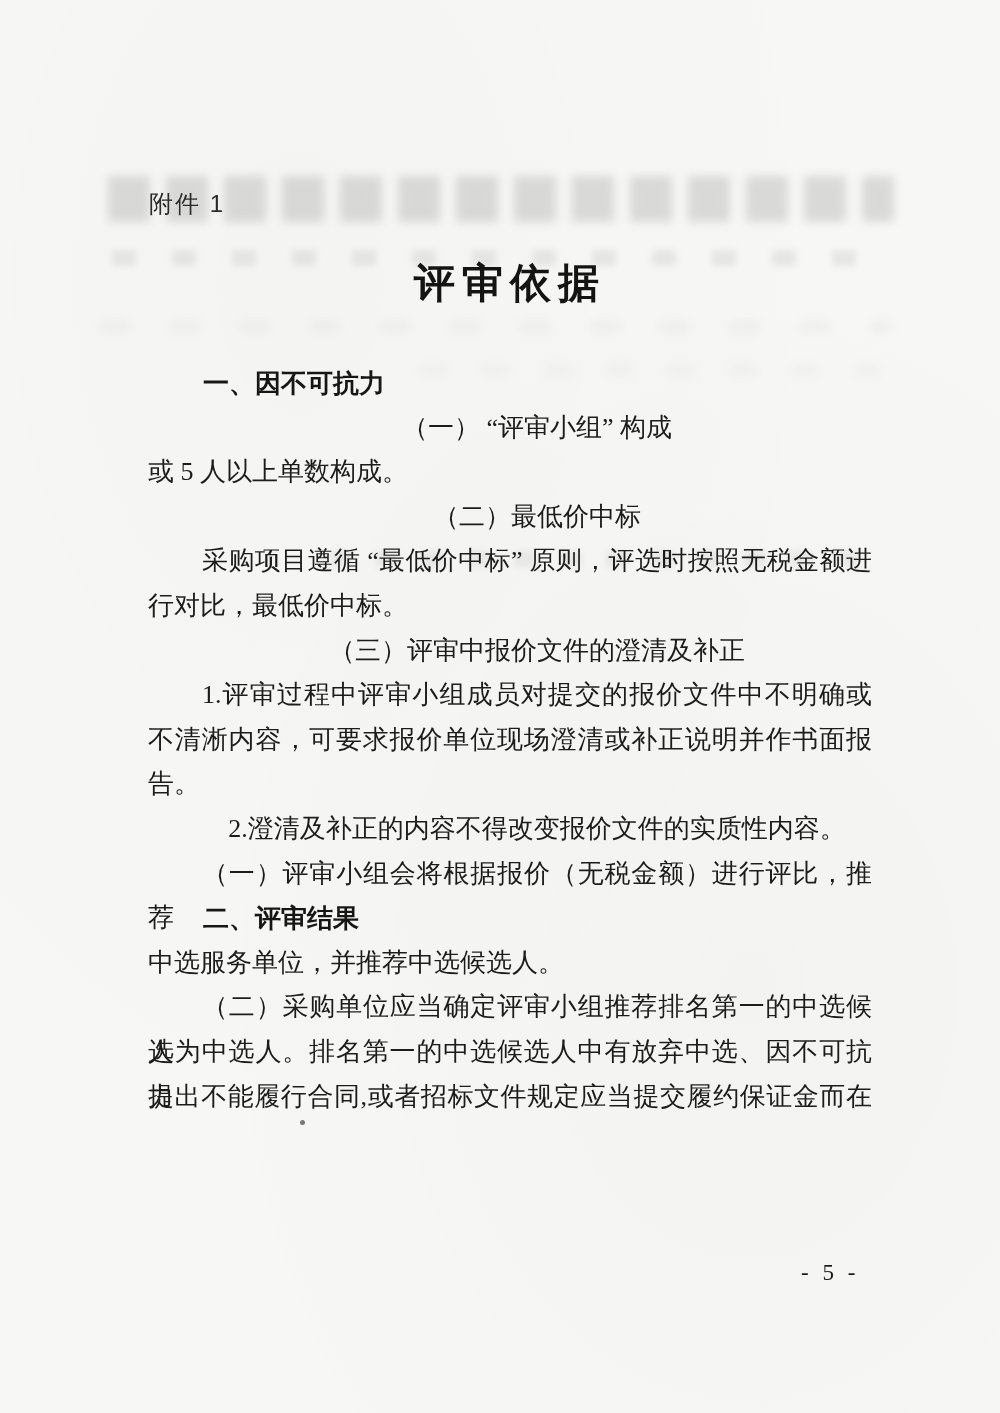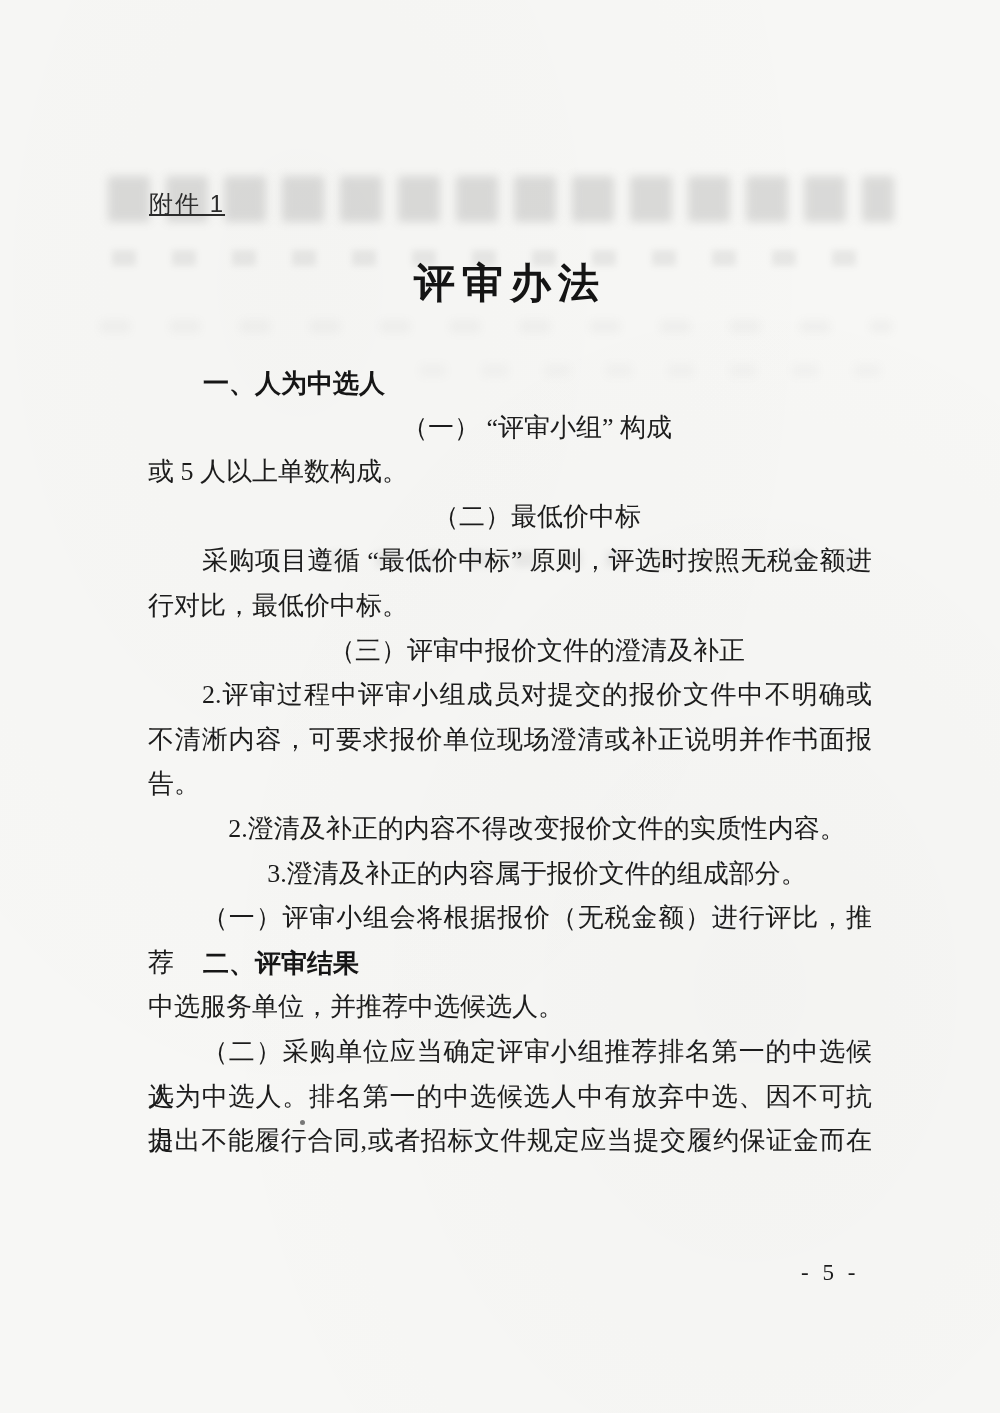--- a/index.html
+++ b/index.html
@@ -10,21 +10,21 @@
       radial-gradient(ellipse at 30% 20%, rgba(0,0,0,0.012), transparent 60%),
       radial-gradient(ellipse at 75% 70%, rgba(0,0,0,0.015), transparent 55%),
       #f7f7f5;
     overflow:hidden;
     font-family:"Liberation Serif","DejaVu Serif",serif;
     color:#212121;
   }
   .attachment{
     position:absolute;left:149px;top:188px;
     font-family:"Liberation Sans","DejaVu Sans",sans-serif;
-    font-size:24px;letter-spacing:2px;color:#2b2b2b;text-decoration:underline;
+    font-size:24px;letter-spacing:2px;color:#2b2b2b;
   }
   .doc-title{
     position:absolute;left:148px;top:256px;width:724px;
     text-align:center;font-size:41px;font-weight:700;
     letter-spacing:7px;color:#141414;
   }
   .content{
     position:absolute;left:148px;top:361px;width:724px;
     font-size:26px;color:#1c1c1c;
   }
@@ -83,36 +83,35 @@
 <div class="page">
 
   <div class="ghost ghost-1"></div>
   <div class="ghost ghost-2"></div>
   <div class="ghost ghost-3"></div>
   <div class="ghost ghost-4"></div>
   <div class="ghost ghost-5"></div>
 
   <div class="attachment">附件 1</div>
 
-  <div class="doc-title">评审办法</div>
+  <div class="doc-title">评审依据</div>
 
   <div class="content">
 
-  <div class="line heading">一、人为中选人</div>
+  <div class="line heading">一、因不可抗力</div>
       <div class="line start">（一） “评审小组” 构成</div>
       <div class="line cont">或 5 人以上单数构成。</div>
       <div class="line start">（二）最低价中标</div>
       <div class="line start-full">采购项目遵循 “最低价中标” 原则，评选时按照无税金额进</div>
       <div class="line cont">行对比，最低价中标。</div>
       <div class="line start">（三）评审中报价文件的澄清及补正</div>
-      <div class="line start-full">2.评审过程中评审小组成员对提交的报价文件中不明确或</div>
+      <div class="line start-full">1.评审过程中评审小组成员对提交的报价文件中不明确或</div>
       <div class="line cont-full">不清淅内容，可要求报价单位现场澄清或补正说明并作书面报</div>
       <div class="line cont">告。</div>
       <div class="line start">2.澄清及补正的内容不得改变报价文件的实质性内容。</div>
-      <div class="line start">3.澄清及补正的内容属于报价文件的组成部分。</div>
       <div class="line start-full">（一）评审小组会将根据报价（无税金额）进行评比，推荐</div>
       <div class="line heading">二、评审结果</div>
       <div class="line cont">中选服务单位，并推荐中选候选人。</div>
       <div class="line start-full">（二）采购单位应当确定评审小组推荐排名第一的中选候选</div>
       <div class="line cont-full">人为中选人。排名第一的中选候选人中有放弃中选、因不可抗力</div>
       <div class="line cont-full">提出不能履行合同,或者招标文件规定应当提交履约保证金而在</div>
     </div>
 
   <div class="speck"></div>
 

